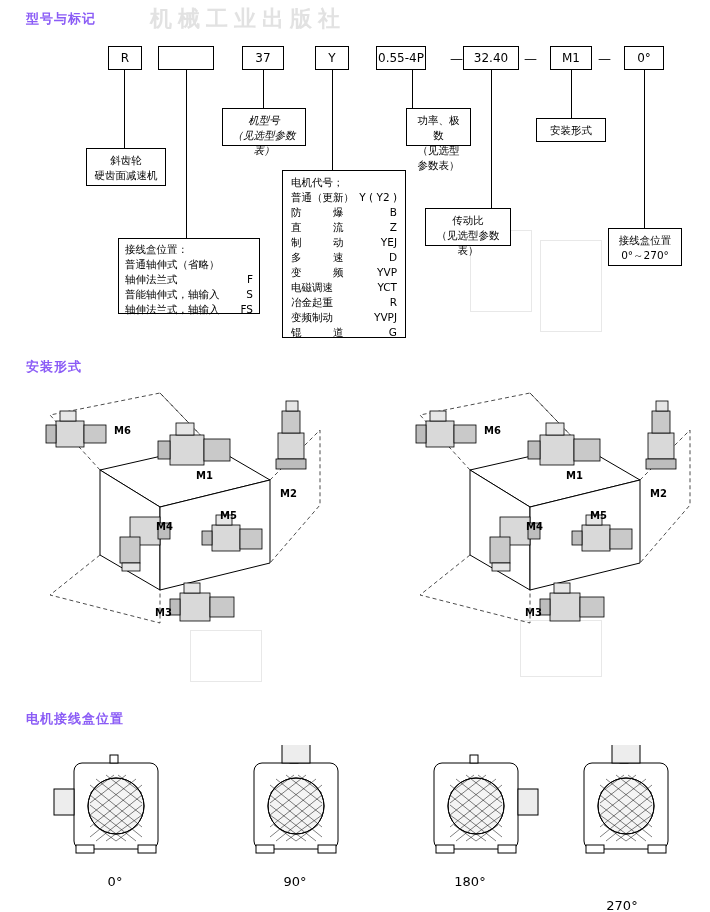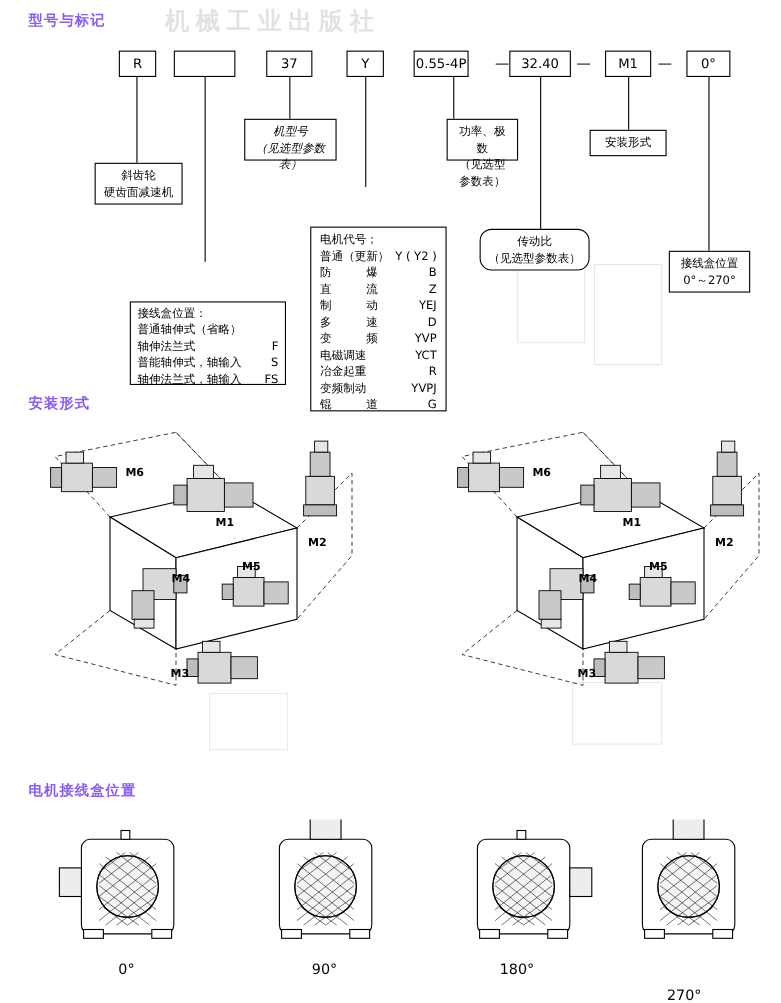--- a/index.html
+++ b/index.html
@@ -43,21 +43,21 @@
   .notebox {
     position: absolute;
     border: 1px solid #000;
     background: #fff;
     box-sizing: border-box;
     font-size: 10.5px;
     line-height: 15px;
     padding: 4px 6px;
     text-align: center;
   }
-  .notebox.left { text-align: left; margin-top: 36px; }
+  .notebox.left { text-align: left; }
   .leader {
     position: absolute;
     border-left: 1px solid #000;
   }
   
   .row2 {
     display: flex;
     justify-content: space-between;
     white-space: pre;
   }
@@ -138,21 +138,21 @@
 
 <div class="notebox" style="left:536px; top:118px; width:70px; height:24px;">
   <div>安装形式</div>
 </div>
 
 <div class="notebox" style="left:86px; top:148px; width:80px; height:38px;">
   <div>斜齿轮</div>
   <div>硬齿面减速机</div>
 </div>
 
-<div class="notebox" style="left:436px; top:208px; width:100px; height:38px;border-radius:11px;">
+<div class="notebox" style="left:425px; top:208px; width:86px; height:38px;">
   <div>传动比</div>
   <div>（见选型参数表）</div>
 </div>
 
 <div class="notebox" style="left:608px; top:228px; width:74px; height:38px;">
   <div>接线盒位置</div>
   <div>0°～270°</div>
 </div>
 
 <div class="notebox left" style="left:282px; top:170px; width:124px; height:168px; padding:4px 8px;">

